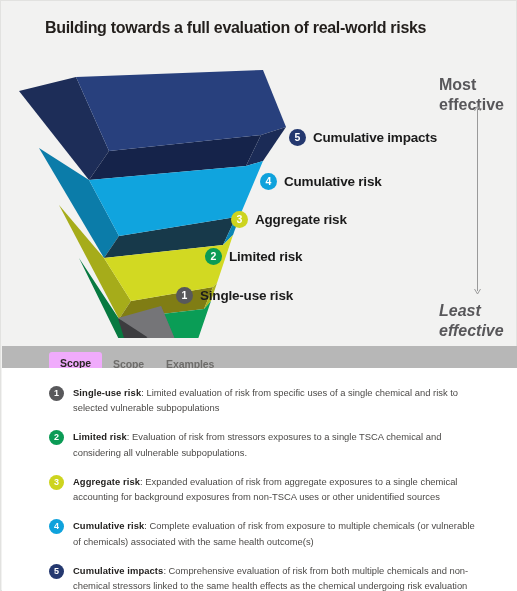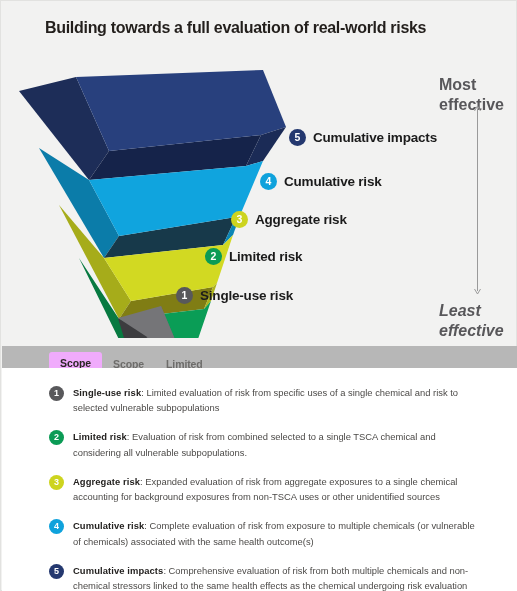--- a/index.html
+++ b/index.html
@@ -264,34 +264,34 @@
     <div class="eff eff-bot">
       <div>Least</div>
       <div>effective</div>
     </div>
   </div>
 
   <div class="tabbar"></div>
   <div class="tabs">
     <div class="tab active">Scope</div>
     <div class="tab">Scope</div>
-    <div class="tab">Limited</div>
+    <div class="tab">Examples</div>
   </div>
 
   <div class="panel">
     <div class="items">
 
       <div class="item">
         <span class="ibadge" style="background:#58585b">1</span>
         <span class="term">Single-use risk</span><span>: Limited evaluation of risk from specific uses of a single chemical and risk to selected vulnerable subpopulations</span>
       </div>
 
       <div class="item">
         <span class="ibadge" style="background:#0b9b55">2</span>
-        <span class="term">Limited risk</span><span>: Evaluation of risk from combined selected to a single TSCA chemical and considering all vulnerable subpopulations.</span>
+        <span class="term">Limited risk</span><span>: Evaluation of risk from stressors exposures to a single TSCA chemical and considering all vulnerable subpopulations.</span>
       </div>
 
       <div class="item">
         <span class="ibadge" style="background:#cdd41f">3</span>
         <span class="term">Aggregate risk</span><span>: Expanded evaluation of risk from aggregate exposures to a single chemical accounting for background exposures from non-TSCA uses or other unidentified sources</span>
       </div>
 
       <div class="item">
         <span class="ibadge" style="background:#0fa2dc">4</span>
         <span class="term">Cumulative risk</span><span>: Complete evaluation of risk from exposure to multiple chemicals (or vulnerable of chemicals) associated with the same health outcome(s)</span>

